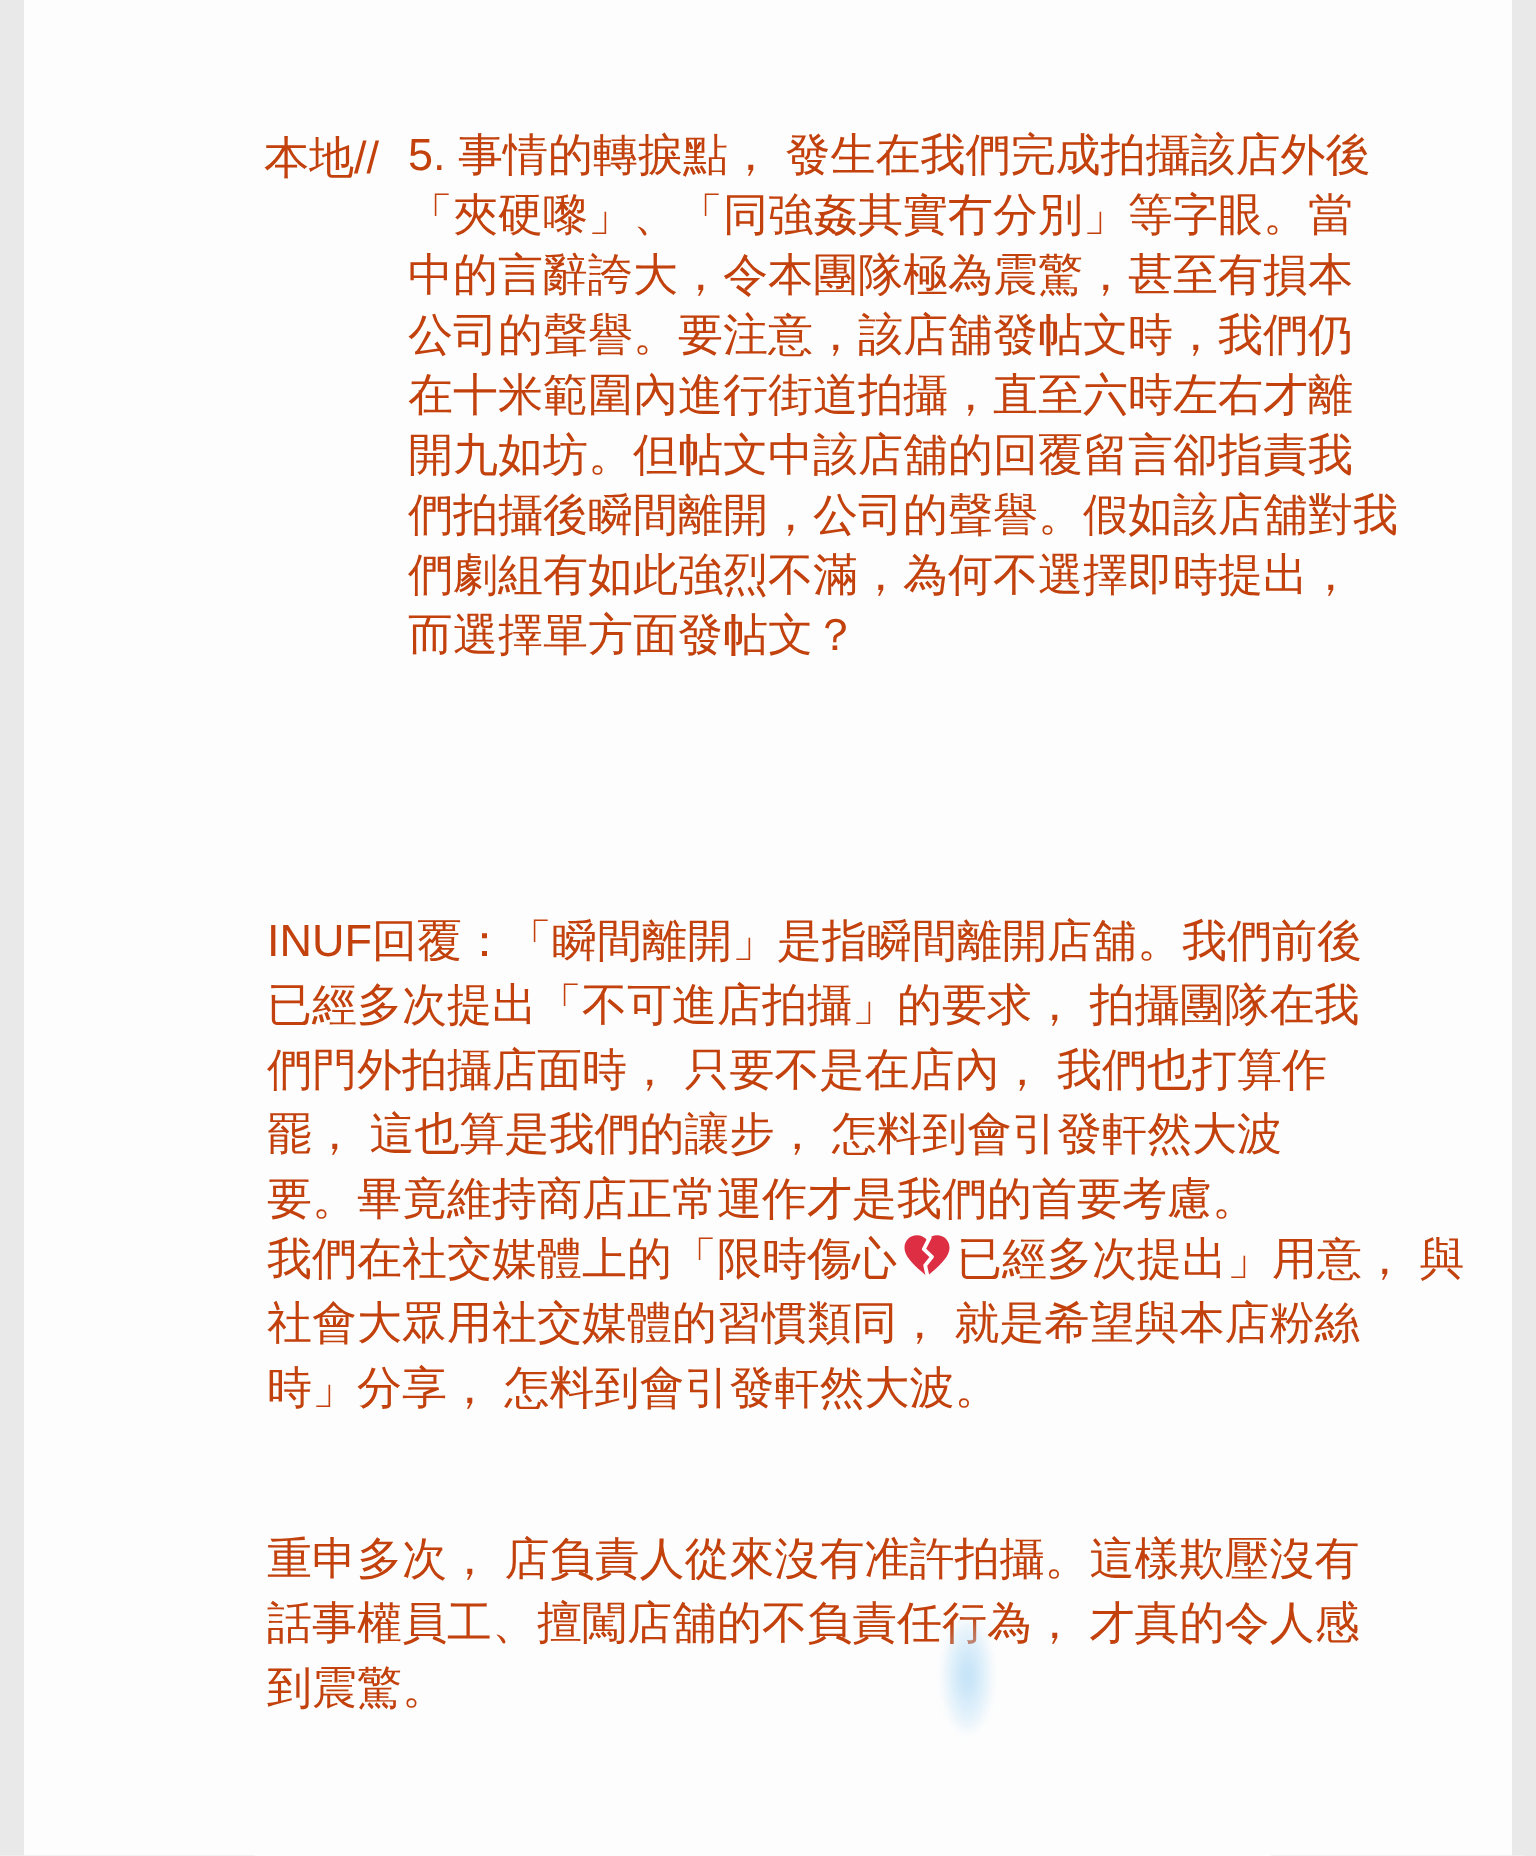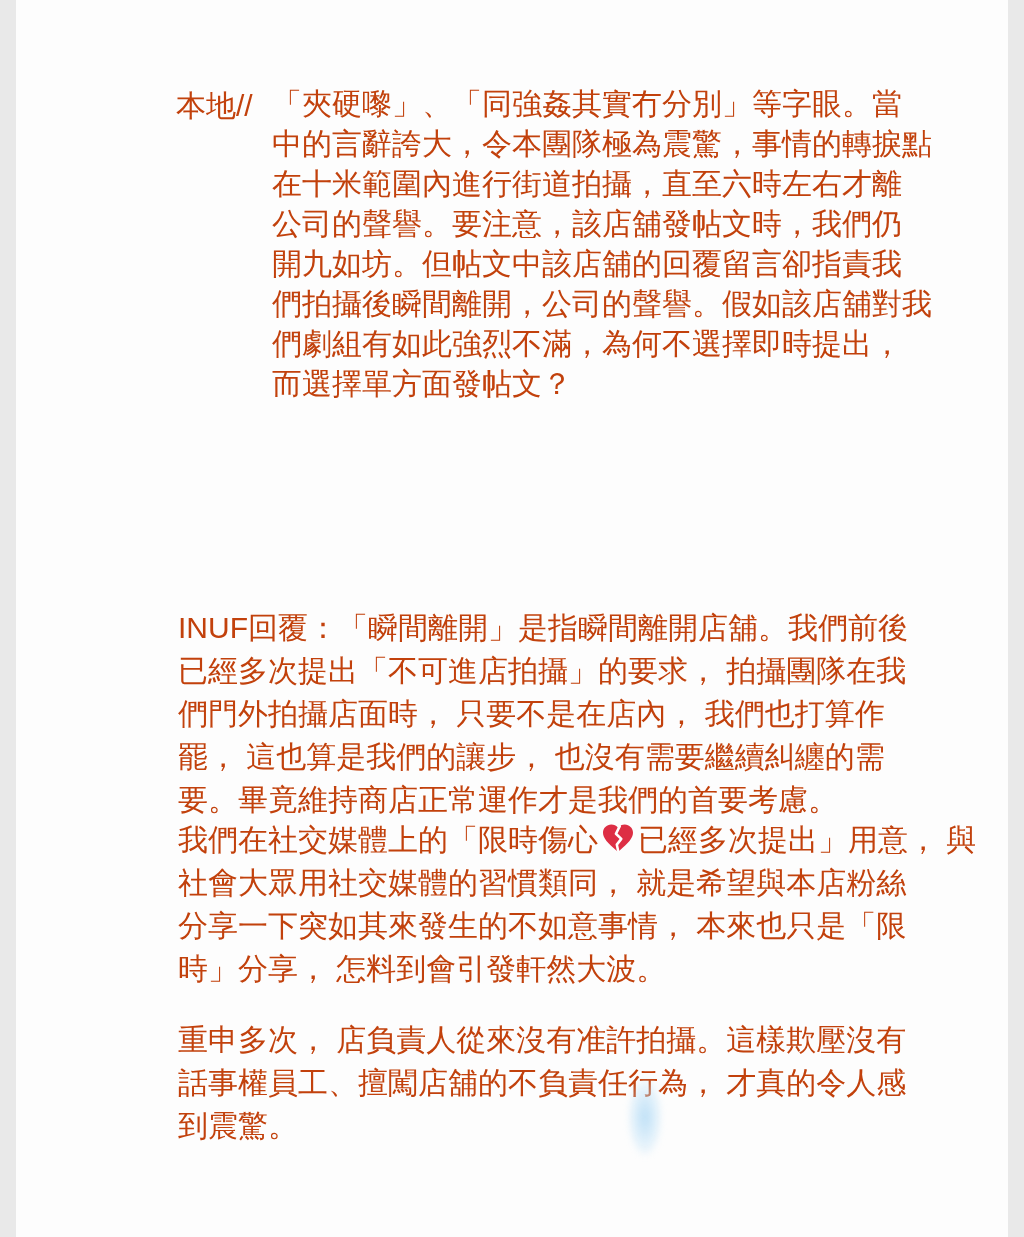--- a/index.html
+++ b/index.html
@@ -64,47 +64,47 @@
   }
 </style>
 </head>
 <body>
 
 <div class="page">
 
   <div class="watermark">本地//</div>
 
   <div class="para para-1">
+    <div class="line">5. 事情的轉捩點， 發生在我們完成拍攝該店外後</div>
     <div class="line">「夾硬嚟」、「同強姦其實冇分別」等字眼。當</div>
-    <div class="line">中的言辭誇大，令本團隊極為震驚，事情的轉捩點</div>
+    <div class="line">中的言辭誇大，令本團隊極為震驚，甚至有損本</div>
+    <div class="line">公司的聲譽。要注意，該店舖發帖文時，我們仍</div>
     <div class="line">在十米範圍內進行街道拍攝，直至六時左右才離</div>
-    <div class="line">公司的聲譽。要注意，該店舖發帖文時，我們仍</div>
     <div class="line">開九如坊。但帖文中該店舖的回覆留言卻指責我</div>
     <div class="line">們拍攝後瞬間離開，公司的聲譽。假如該店舖對我</div>
     <div class="line">們劇組有如此強烈不滿，為何不選擇即時提出，</div>
     <div class="line">而選擇單方面發帖文？</div>
   </div>
 
   <div class="para para-flush para-2">
     <div class="line">INUF回覆：「瞬間離開」是指瞬間離開店舖。我們前後</div>
     <div class="line">已經多次提出「不可進店拍攝」的要求， 拍攝團隊在我</div>
     <div class="line">們門外拍攝店面時， 只要不是在店內， 我們也打算作</div>
-    <div class="line">罷， 這也算是我們的讓步， 也沒有需要繼續糾纏的需</div>
+    <div class="line">罷， 這也算是我們的讓步， 怎料到會引發軒然大波</div>
     <div class="line">要。畢竟維持商店正常運作才是我們的首要考慮。</div>
   </div>
 
   <div class="para para-flush para-3">
     <div class="line">
       <span>我們在社交媒體上的「限時傷心</span><svg class="heart-icon" viewBox="0 0 24 24" aria-hidden="true">
         <path d="M12 21.35l-1.45-1.32C5.4 15.36 2 12.28 2 8.5 2 5.42 4.42 3 7.5 3c1.74 0 3.41.81 4.5 2.09C13.09 3.81 14.76 3 16.5 3 19.58 3 22 5.42 22 8.5c0 3.78-3.4 6.86-8.55 11.54L12 21.35z" fill="#dd2e44"></path>
         <polyline points="13.2,4.1 10.6,9.2 14.2,12.6 11.2,16.4 12.1,20.6" fill="none" stroke="#ffffff" stroke-width="1.7" stroke-linejoin="round" stroke-linecap="round"></polyline>
       </svg><span>已經多次提出」用意， 與</span>
     </div>
     <div class="line">社會大眾用社交媒體的習慣類同， 就是希望與本店粉絲</div>
-    <div class="line">分享一下突如其來發生的不如意事情， 本來也只是「限</div>
     <div class="line">時」分享， 怎料到會引發軒然大波。</div>
   </div>
 
   <div class="para para-flush para-4">
     <div class="line">重申多次， 店負責人從來沒有准許拍攝。這樣欺壓沒有</div>
     <div class="line">話事權員工、擅闖店舖的不負責任行為， 才真的令人感</div>
     <div class="line">到震驚。</div>
   </div>
 
   <div class="blue-smudge"></div>

